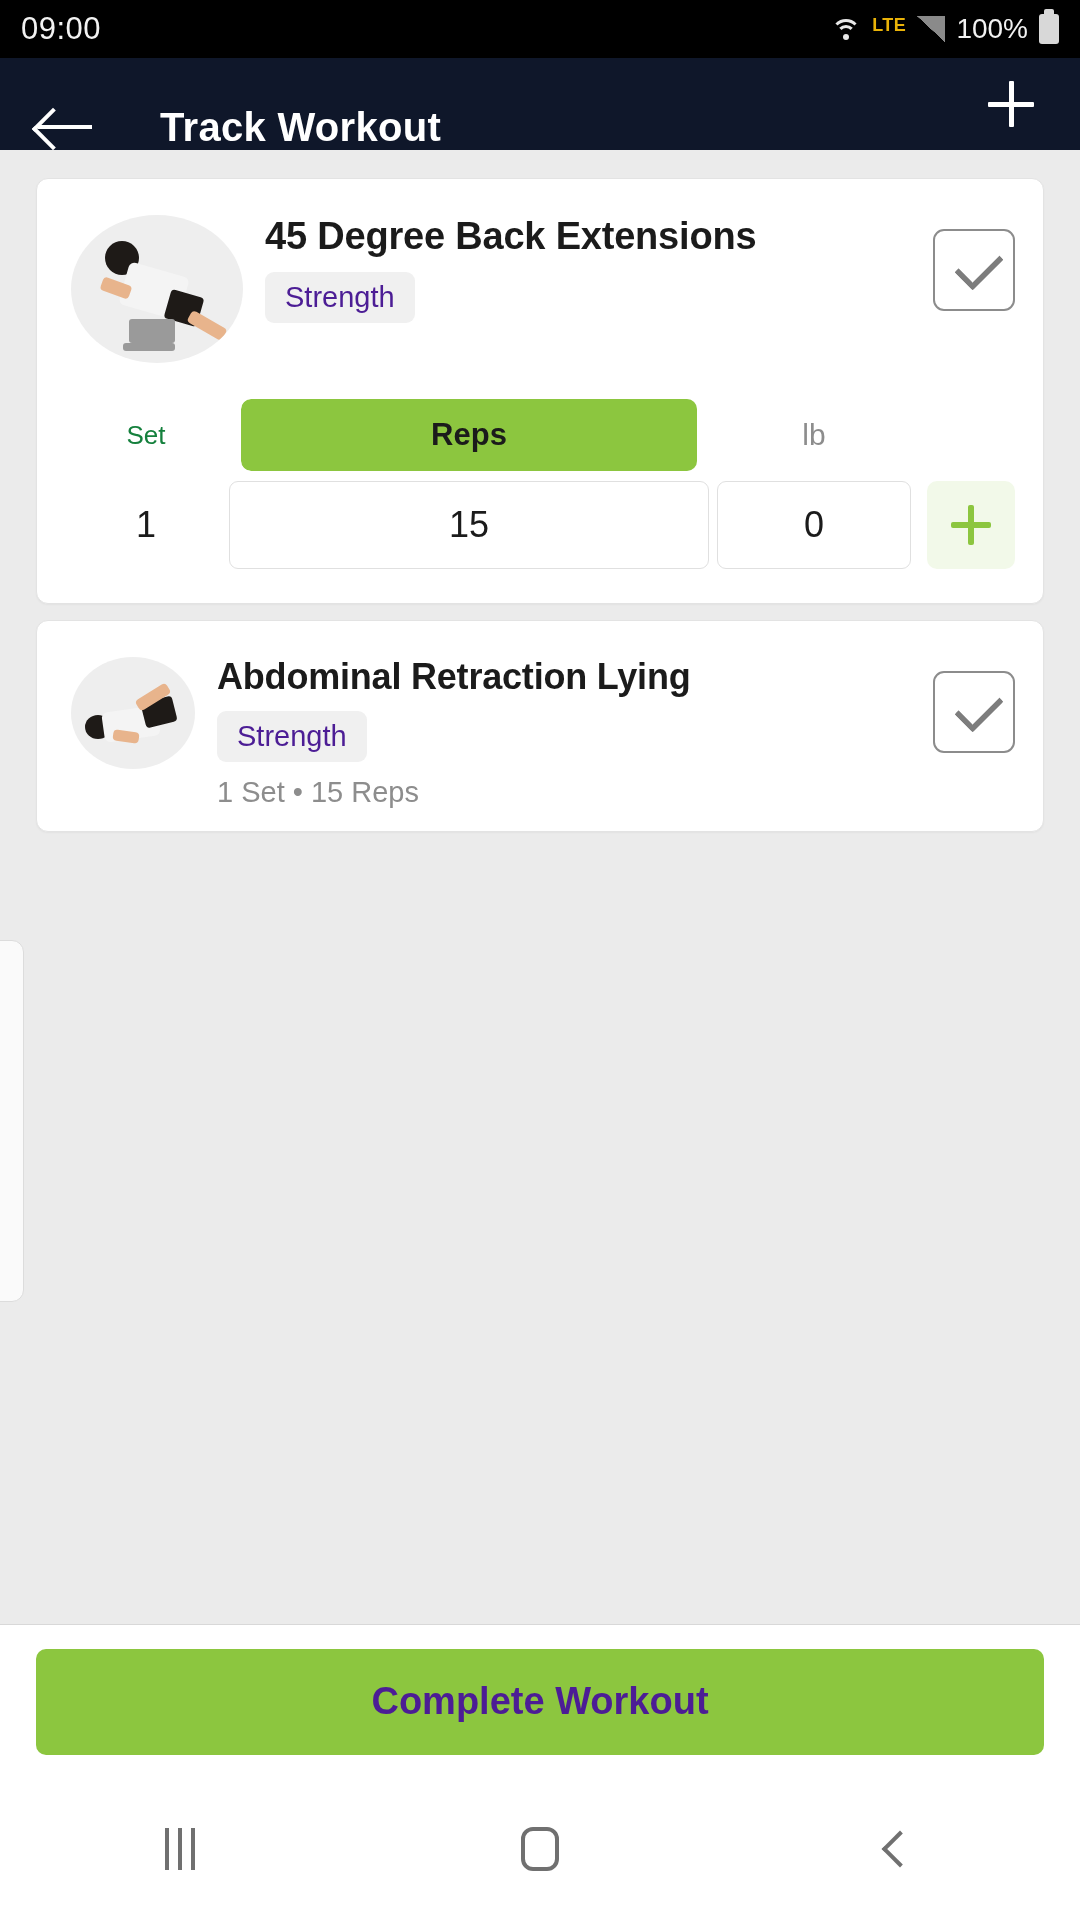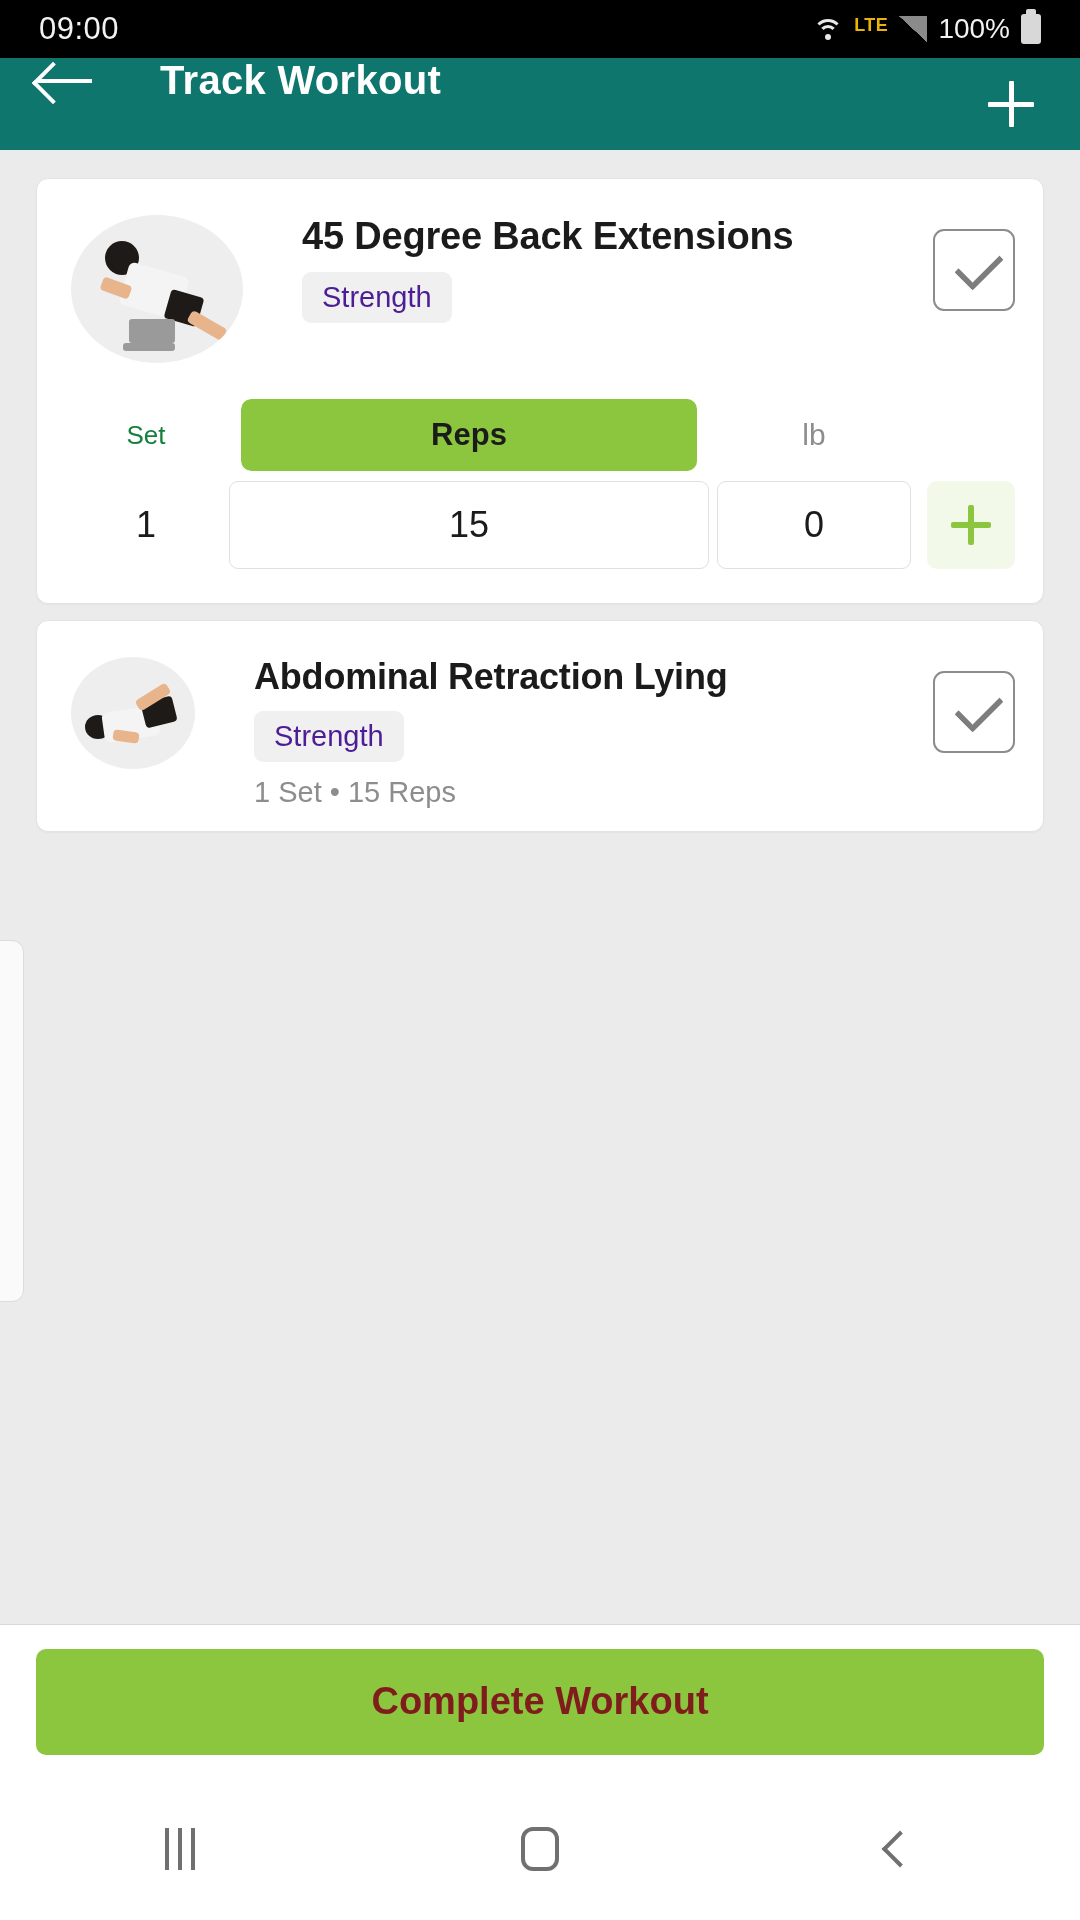--- a/index.html
+++ b/index.html
@@ -8,21 +8,21 @@
     font-family:"Liberation Sans", sans-serif;
     background:#ebebeb;
     overflow:hidden;
   }
   .phone { position:relative; width:1080px; height:1920px; background:#ebebeb; }
 
   
   .statusbar {
     height:58px; background:#000; color:#fff;
     display:flex; align-items:center; justify-content:space-between;
-    padding:0 39px;
+    padding:0 21px;
   }
   .sb-time { font-size:31px; letter-spacing:.5px; color:#f2f2f2; }
   .sb-right { display:flex; align-items:center; gap:11px; }
   .ico-wifi { width:30px; height:24px; position:relative; display:block; }
   .ico-wifi span {
     position:absolute; left:50%; transform:translateX(-50%);
     border:3px solid #e8e8e8; border-bottom-color:transparent;
     border-left-color:transparent; border-right-color:transparent;
     border-radius:50%;
   }
@@ -34,22 +34,22 @@
   .sb-lte { font-size:18px; font-weight:bold; letter-spacing:.5px; color:#eab308; align-self:flex-start; margin-top:2px;}
   .ico-signal { width:28px; height:26px;
     background:linear-gradient(to top right, transparent 49.5%, #8a8a8a 50%);
     }
   .sb-batt-txt { font-size:28px; color:#f2f2f2; }
   .ico-batt { width:20px; height:30px; background:#d8d8d8; border-radius:3px; position:relative; }
   .ico-batt:before { content:""; position:absolute; top:-5px; left:5px; width:10px; height:5px; background:#d8d8d8; border-radius:2px 2px 0 0;}
 
   
   .appbar {
-    height:92px; background:#0f766e; color:#fff;
-    display:flex; align-items:flex-start; padding:0 36px;
+    height:92px; background:#0f172a; color:#fff;
+    display:flex; align-items:flex-end; padding:0 36px;
     position:relative;
   }
   .back-arrow { width:62px; height:46px; position:relative; cursor:pointer; }
   .back-arrow:before {
     content:""; position:absolute; left:2px; top:21px; width:54px; height:4px; background:#fff;
   }
   .back-arrow:after {
     content:""; position:absolute; left:2px; top:10px; width:26px; height:26px;
     border-left:4px solid #fff; border-bottom:4px solid #fff;
     transform:rotate(45deg);
@@ -64,21 +64,21 @@
   .plus-btn:after { top:0; left:21px; height:46px; width:5px; }
 
   
   .content { position:relative; height:1474px; background:#ebebeb; padding:28px 0 0 0; }
 
   .card {
     background:#fff; border:1px solid #e3e3e3; border-radius:12px;
     margin:0 36px 16px 36px;
     box-shadow:0 1px 2px rgba(0,0,0,.04);
   }
-  .card-head { display:flex; align-items:flex-start; padding:32px 28px 22px 34px;gap:37px; }
+  .card-head { display:flex; align-items:flex-start; padding:32px 28px 22px 34px; }
 
   .thumb { flex:0 0 auto; border-radius:50%; background:#eeeeee; position:relative; overflow:hidden; }
   .thumb.big { width:172px; height:148px; border-radius:50%; margin-top:4px; }
   .thumb.small { width:124px; height:112px; border-radius:50%; margin-top:4px; }
 
   .headinfo { flex:1 1 auto; padding-left:22px; padding-top:4px; }
   .ex-title { font-size:38px; font-weight:bold; color:#1b1b1b; line-height:1.12; letter-spacing:-.2px; }
   .ex-title.small { font-size:36px; }
   .badge {
     display:inline-block; margin-top:14px; background:#f0f0f0; color:#4c1d95;
@@ -137,21 +137,21 @@
 
   
   .bottombar {
     position:absolute; left:0; bottom:142px; width:1080px; height:154px;
     background:#fff; border-top:1px solid #d8d8d8;
     display:flex; align-items:center; justify-content:center;
   }
   .cta {
     width:1008px; height:106px; background:#8cc63f; border-radius:10px;
     display:flex; align-items:center; justify-content:center;
-    font-size:38px; font-weight:bold; color:#7f1d1d; cursor:pointer;
+    font-size:38px; font-weight:bold; color:#4c1d95; cursor:pointer;
   }
 
   
   .navbar {
     position:absolute; left:0; bottom:0; width:1080px; height:142px; background:#fff;
     display:flex; align-items:center; justify-content:space-around;
   }
   .nav-btn { width:120px; height:80px; position:relative; cursor:pointer; }
   .nav-recents { display:flex; gap:9px; align-items:center; justify-content:center; }
   .nav-recents i { display:block; width:4px; height:42px; background:#707070; }

